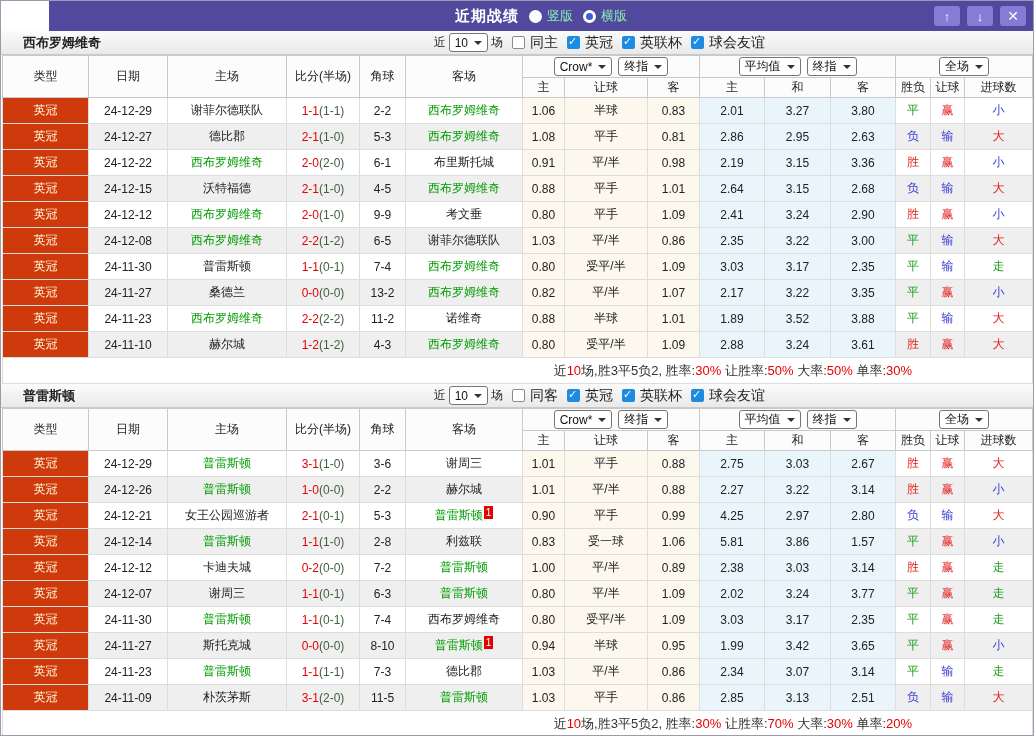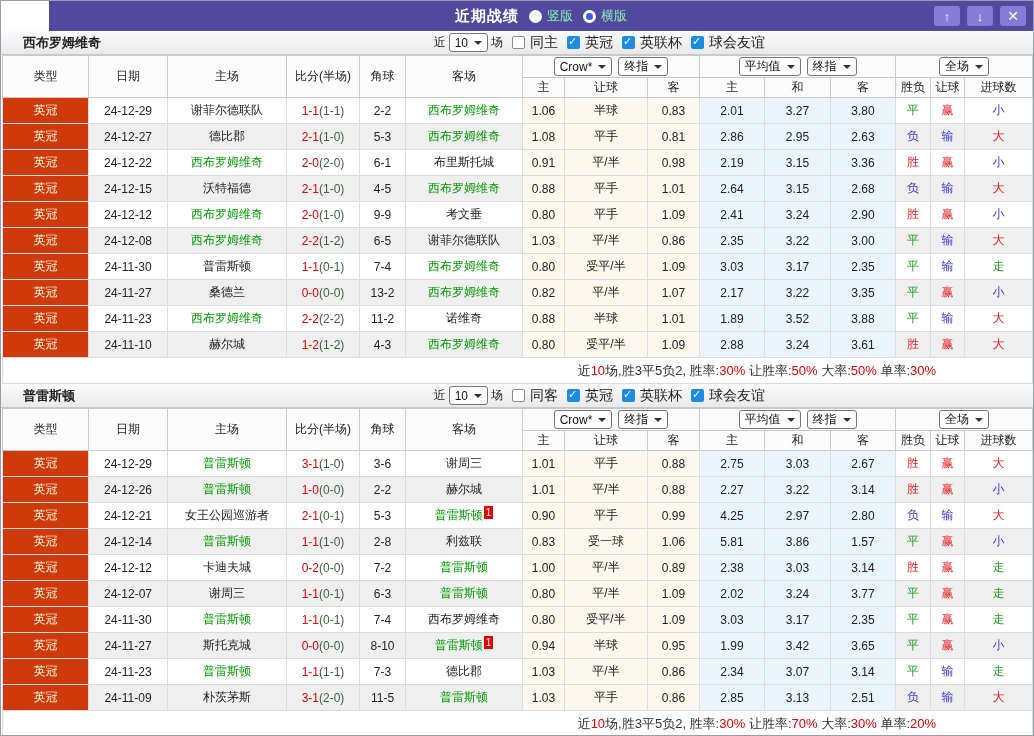--- a/index.html
+++ b/index.html
@@ -92,21 +92,21 @@
   .ht { color: #3f5f3f; }
   .c-r { color: #e32222; }
   .c-g { color: #1f9e1f; }
   .c-b { color: #3b3bd6; }
   .badge {
     display: inline-block; background: #e60000; color: #fff;
     font-size: 10px; line-height: 13px; padding: 0 2px;
     position: relative; top: -3px; margin-left: 1px;
   }
   tr.summary td {
-    background: #fff; text-align: right; padding-right: 96px;
+    background: #fff; text-align: right; padding-right: 120px;
     font-size: 13px; color: #333; height: 26px;
     border: 1px solid #ddd;
   }
   .sum-red { color: #e60000; }
 </style>
 </head>
 <body>
 
 <div class="panel">
 

